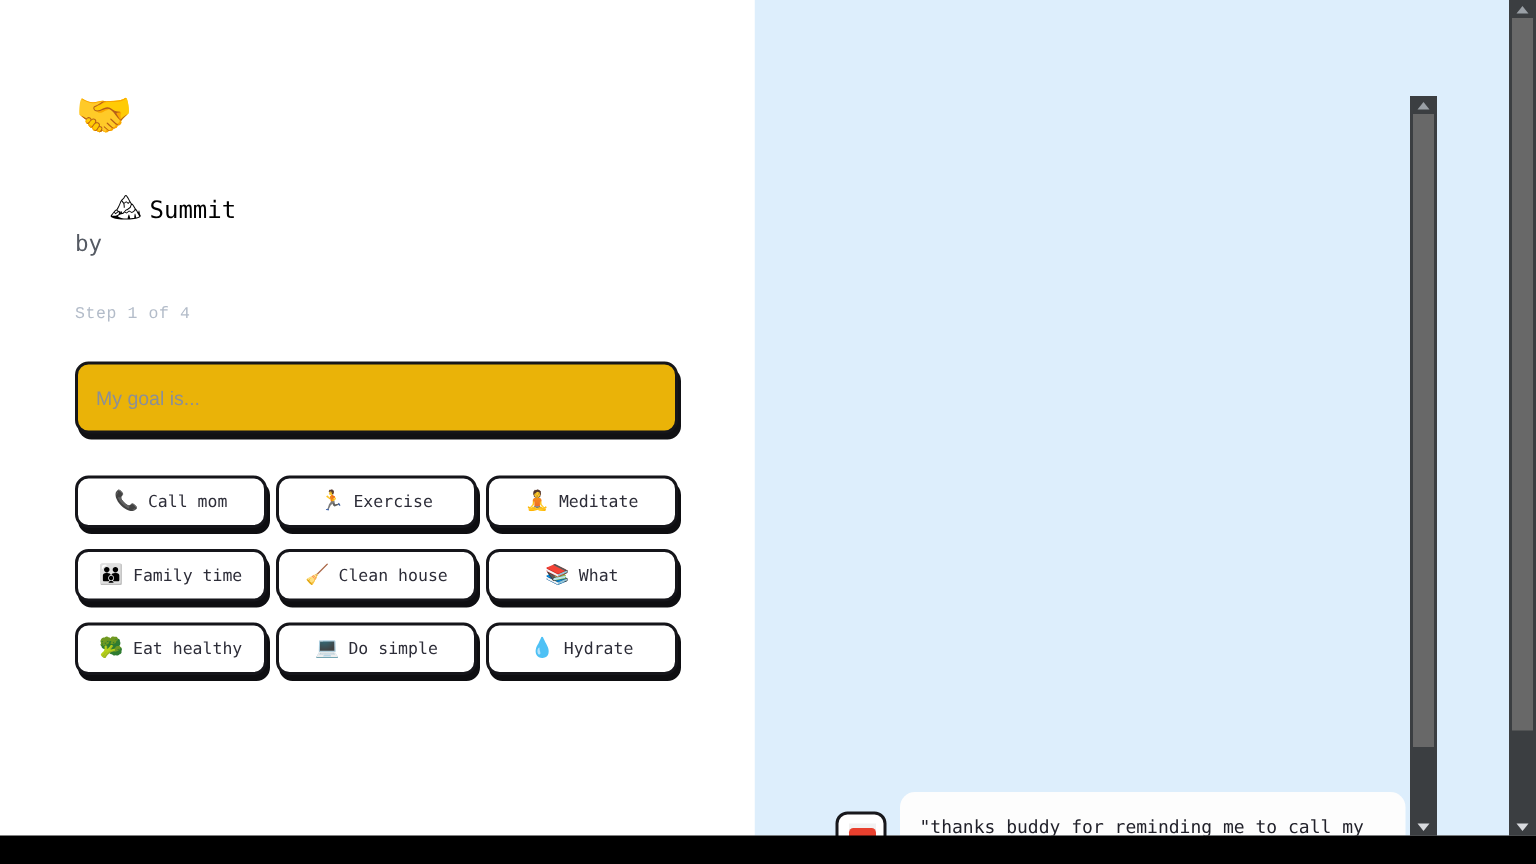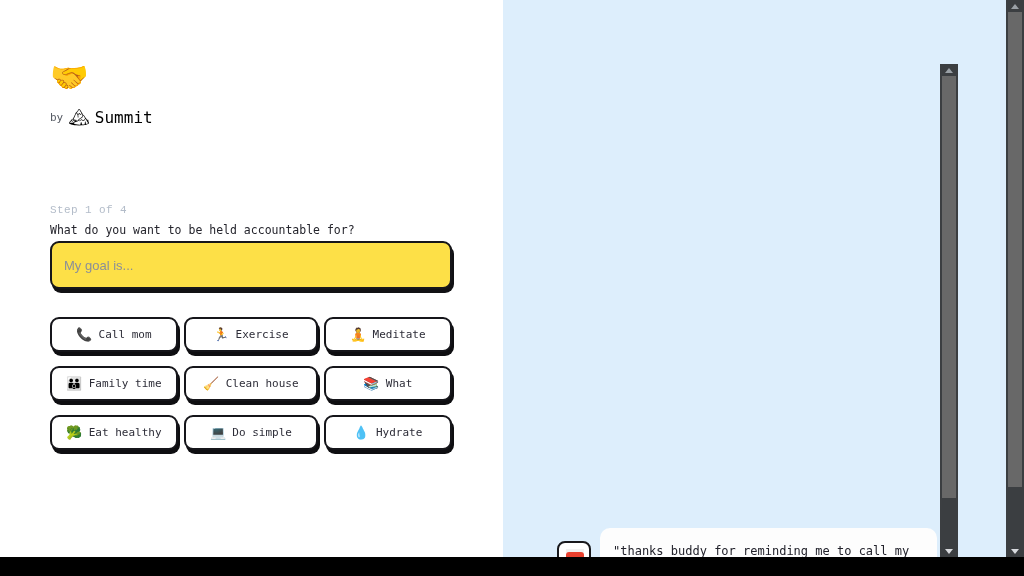--- a/index.html
+++ b/index.html
@@ -64,22 +64,23 @@
   .byline {
     position: absolute;
     left: 50px;
     top: 108px;
     display: flex;
     align-items: center;
     gap: 5px;
     font-family: "DejaVu Sans Mono", monospace;
   }
   .byline .by-word {
-    font-size: 11px;
+    font-size: 15px;
     color: #555a63;
+    margin-top: 45px;
   }
   .byline .mtn {
     font-size: 17px;
     line-height: 1;
     font-family: "DejaVu Sans", sans-serif;
   }
   .byline .summit {
     font-size: 16px;
     color: #000000;
   }
@@ -120,21 +121,21 @@
     left: 50px;
     top: 241px;
     width: 402px;
     height: 48px;
   }
   .goal-input {
     width: 402px;
     height: 48px;
     border: 2px solid #16161a;
     border-radius: 9px;
-    background: #fde047;
+    background: #eab308;
     box-shadow: 2px 4px 0 #111114;
     font-family: "Liberation Sans", sans-serif;
     font-size: 13px;
     color: #2b2b33;
     padding: 0 12px;
     outline: none;
   }
   .goal-input::placeholder {
     color: #8b8f98;
     font-family: "Liberation Sans", sans-serif;
@@ -289,21 +290,20 @@
 
     <div class="byline">
       <span class="by-word">by</span>
       <span class="mtn">🏔</span>
       <span class="summit">Summit</span>
     </div>
 
 
     <div class="step-label">Step 1 of 4</div>
 
-    <div class="question">What do you want to be held accountable for?</div>
 
     <div class="goal-input-wrap">
       <input class="goal-input" type="text" placeholder="My goal is..." style="">
     </div>
 
     <div id="quick-picks">
         <div class="pick-btn">
           <span class="pick-emoji">📞</span>
           <span class="pick-label">Call mom</span>
         </div>

